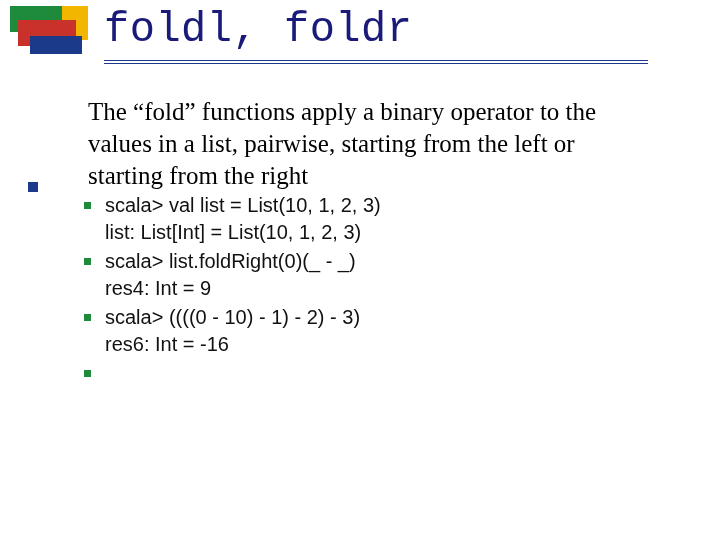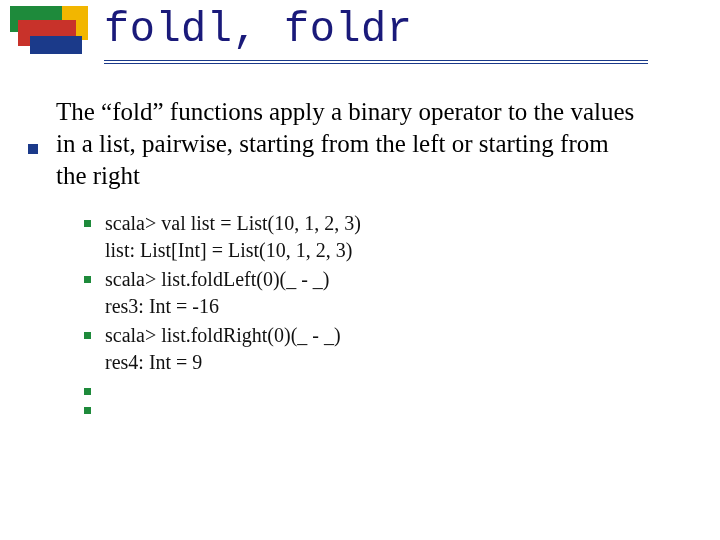--- a/index.html
+++ b/index.html
@@ -55,22 +55,22 @@
 
   .body {
     position: absolute;
     top: 96px;
     left: 28px;
     right: 28px;
   }
 
   .row-l1 {
     display: flex;
-    align-items: center;
-    margin-bottom: 18px;
+    align-items: flex-end;
+    gap: 32px;
   }
   .bullet-l1 {
     flex: 0 0 auto;
     width: 10px;
     height: 10px;
     background: #1b3a8a;
     margin-top: 10px;
     margin-right: 18px;
   }
   .text-l1 {
@@ -88,21 +88,21 @@
   }
   .bullet-l2 {
     flex: 0 0 auto;
     width: 7px;
     height: 7px;
     background: #1e8a3b;
     margin-top: 10px;
     margin-right: 14px;
   }
   .code {
-    font-family: Liberation Serif, serif;
+    font-family: Liberation Sans, sans-serif;
     font-size: 20px;
     line-height: 1.35;
     white-space: pre;
     color: #111;
   }
 </style>
 </head>
 <body>
 
 <div class="slide">
@@ -129,34 +129,31 @@
     </div>
 
     <div class="sublist">
 
       <div class="row-l2">
         <div class="bullet-l2"></div>
         <div class="code"><span>scala&gt; val list = List(10, 1, 2, 3)</span>
 <span>list: List[Int] = List(10, 1, 2, 3)</span></div>
       </div>
 
-      <div class="row-l2">
-        <div class="bullet-l2"></div>
-        <div class="code"><span>scala&gt; list.foldLeft(0)(_ - _)</span>
-<span>res3: Int = -16</span></div>
-      </div>
 
       <div class="row-l2">
         <div class="bullet-l2"></div>
         <div class="code"><span>scala&gt; list.foldRight(0)(_ - _)</span>
 <span>res4: Int = 9</span></div>
       </div>
 
       <div class="row-l2">
         <div class="bullet-l2"></div>
+        <div class="code"><span>scala&gt; ((((0 - 10) - 1) - 2) - 3)</span>
+<span>res6: Int = -16</span></div>
       </div>
 
       <div class="row-l2">
         <div class="bullet-l2"></div>
       </div>
 
     </div>
   </div>
 </div>
 

